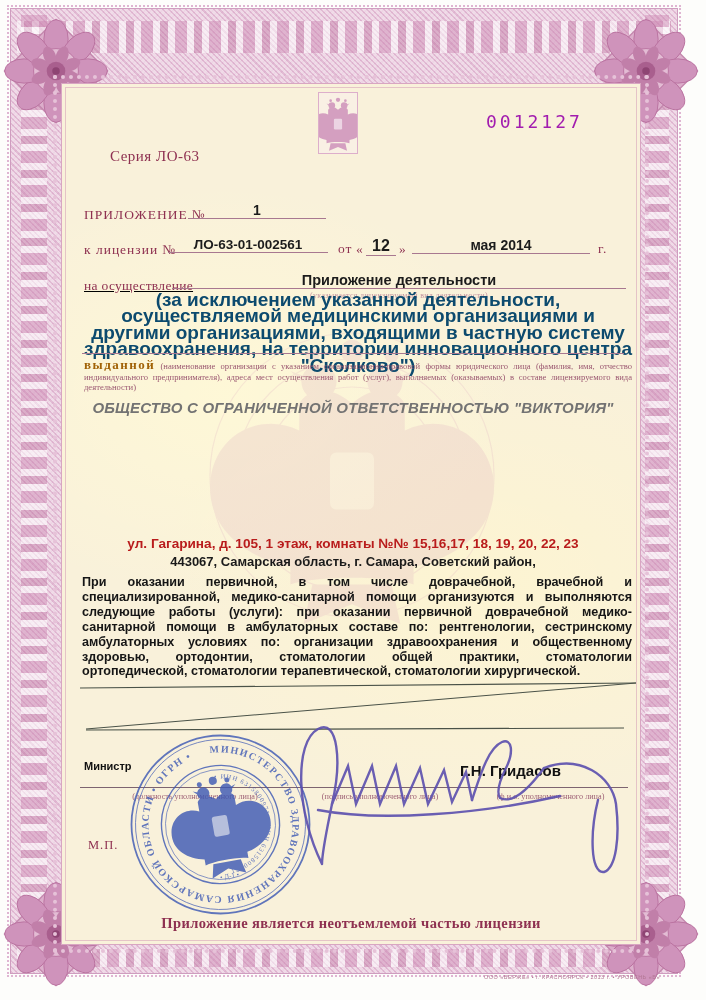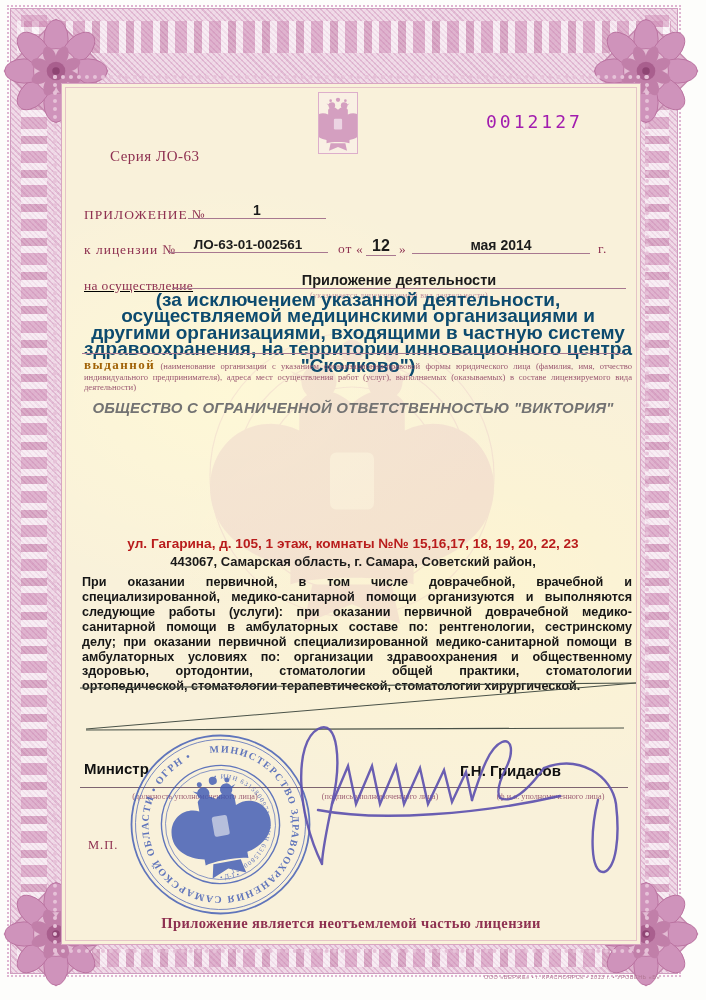--- a/index.html
+++ b/index.html
@@ -62,21 +62,21 @@
     font-size:8.6px;line-height:10.6px;text-align:justify;}
   .issued .lead{font-size:13px;letter-spacing:1.5px;color:#a16207;font-weight:bold;}
   .org{left:64px;top:399px;width:578px;font-size:15px;font-weight:bold;color:#737373;letter-spacing:.2px;font-style:italic;}
   .addr1{left:64px;top:517px;width:578px;font-size:13px;font-weight:bold;color:#1a1a1a;margin-top:37px;}
   .addr2{left:64px;top:536px;width:578px;font-size:13.6px;font-weight:bold;color:#b91c1c;}
 
   .works{left:82px;top:575px;width:550px;color:#161616;font-weight:bold;font-size:12.6px;}
   .works .wline{line-height:14.9px;text-align:justify;text-align-last:justify;white-space:nowrap;}
   .works .wline:last-child{text-align-last:left;}
 
-  .minister{left:84px;top:760px;font-size:15px;font-weight:bold;color:#111;}
+  .minister{left:84px;top:760px;font-size:11px;font-weight:bold;color:#111;}
   .sig-name{left:460px;top:762px;font-size:15px;font-weight:bold;color:#111;}
   .sig-line{left:80px;top:787px;width:548px;border-top:1px solid #7d6470;height:0;}
   .sig-hint{top:792px;font-family:"Liberation Serif",serif;color:#9c5e74;font-size:8.2px;text-align:center;}
   .sh1{left:95px;width:200px;} .sh2{left:285px;width:190px;} .sh3{left:468px;width:165px;}
   .mp{left:88px;top:838px;font-size:12.5px;letter-spacing:1px;}
   .footer-note{left:62px;top:915px;width:578px;font-size:14.5px;font-weight:bold;letter-spacing:.4px;}
   .printer{right:46px;top:974px;font-size:5.5px;color:#b27693;letter-spacing:.5px;}
 
   .watermark{left:162px;top:330px;opacity:.20;}
   .stamp{left:128px;top:732px;transform:rotate(-10deg);opacity:.80;}
@@ -198,21 +198,20 @@
   <div class="abs org ctr">ОБЩЕСТВО С ОГРАНИЧЕННОЙ ОТВЕТСТВЕННОСТЬЮ "ВИКТОРИЯ"</div>
 
   <div class="abs addr1 ctr">443067, Самарская область, г. Самара, Советский район,</div>
   <div class="abs addr2 ctr">ул. Гагарина, д. 105, 1 этаж, комнаты №№ 15,16,17, 18, 19, 20, 22, 23</div>
 
   <div class="abs works">
     <div class="wline">При оказании первичной, в том числе доврачебной, врачебной и</div>
     <div class="wline">специализированной, медико-санитарной помощи организуются и выполняются</div>
     <div class="wline">следующие работы (услуги): при оказании первичной доврачебной медико-</div>
     <div class="wline">санитарной помощи в амбулаторных составе по: рентгенологии, сестринскому</div>
-    <div class="wline">делу; при оказании первичной специализированной медико-санитарной помощи в</div>
     <div class="wline">амбулаторных условиях по: организации здравоохранения и общественному</div>
     <div class="wline">здоровью, ортодонтии, стоматологии общей практики, стоматологии</div>
     <div class="wline">ортопедической, стоматологии терапевтической, стоматологии хирургической.</div>
   </div>
 
   <svg class="abs strike" width="706" height="1000">
     <g stroke="#4a5248" stroke-width="1.1" fill="none">
       <line x1="80" y1="688" x2="636" y2="683"></line>
       <line x1="636" y1="683" x2="86" y2="729"></line>
       <line x1="86" y1="730" x2="624" y2="728"></line>

